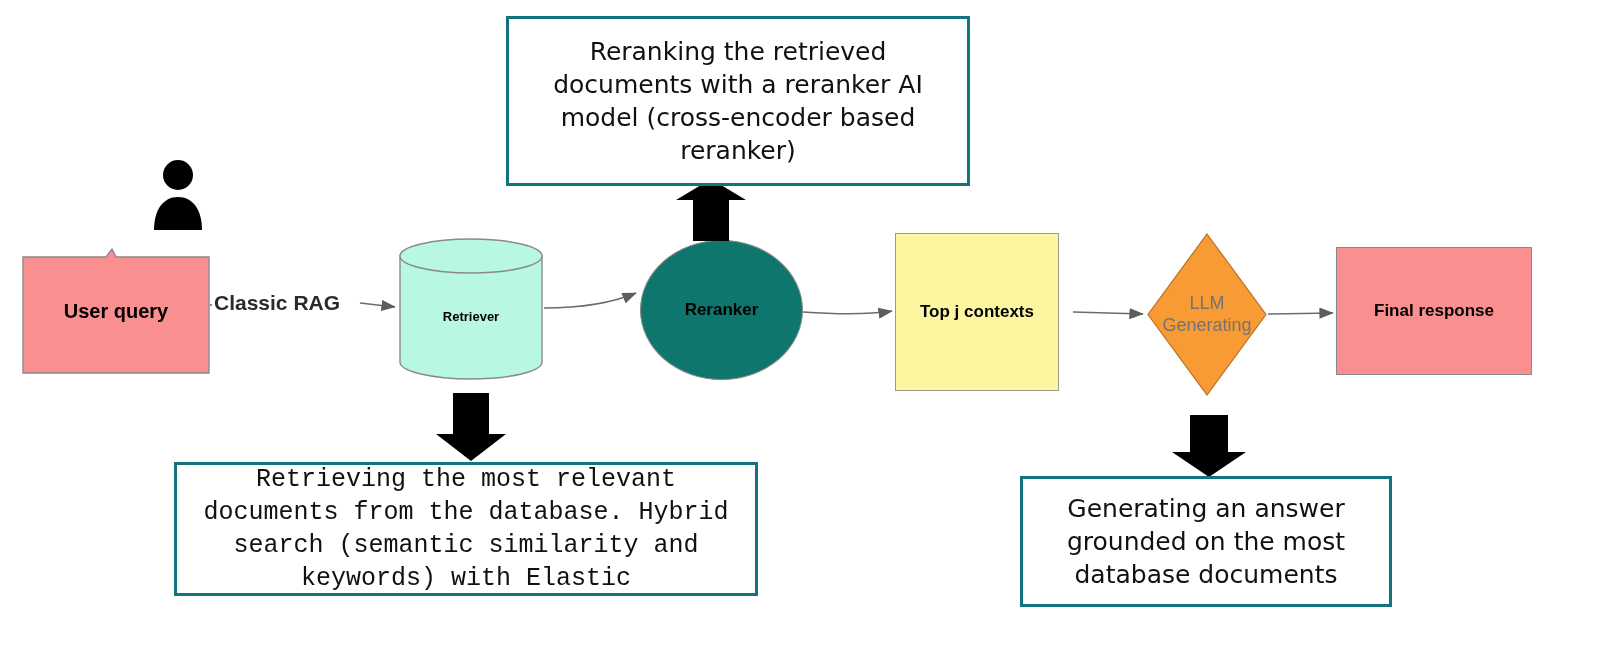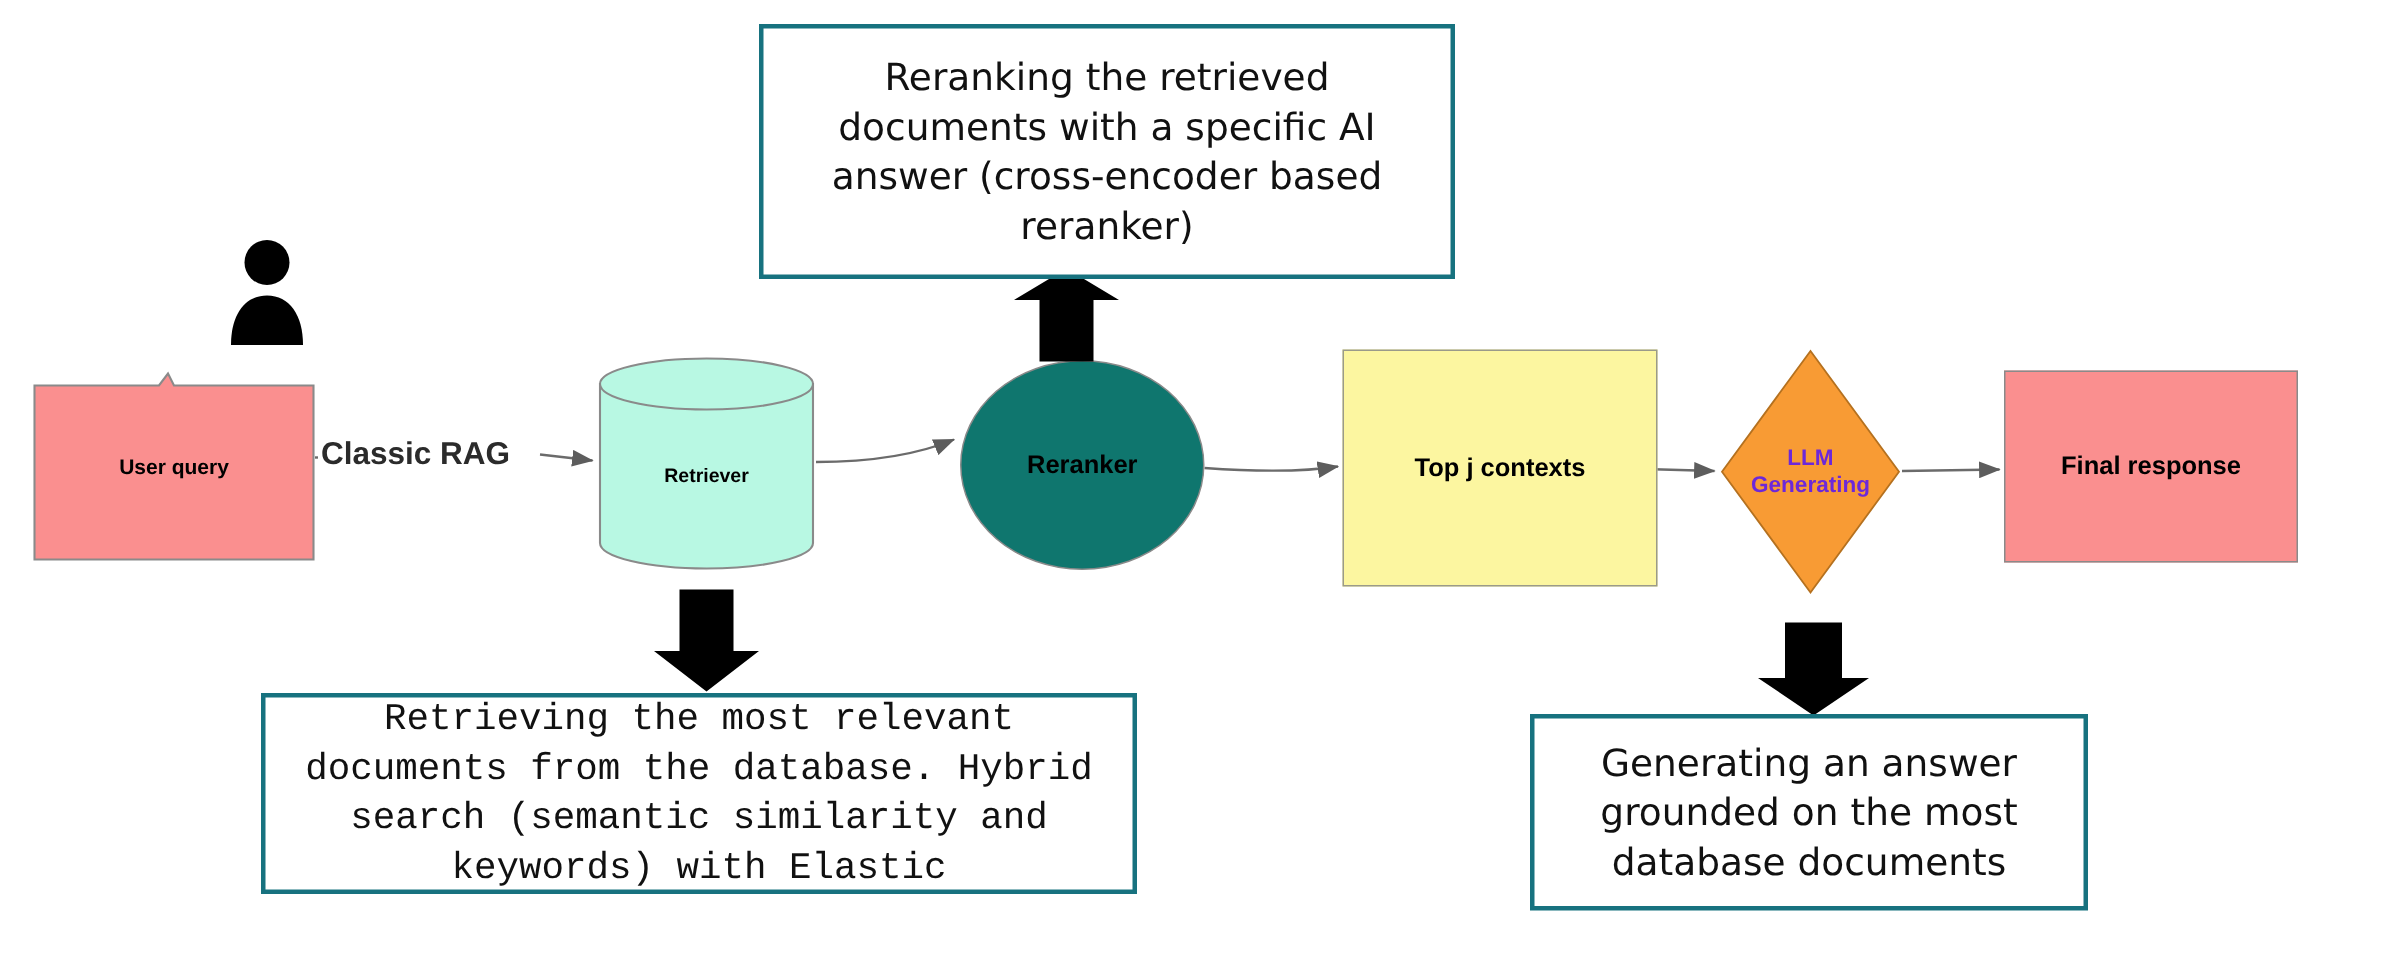--- a/index.html
+++ b/index.html
@@ -52,21 +52,21 @@
     width: 163px; height: 140px;
     background: #0f766e;
     border: 1px solid #8a8a8a;
     border-radius: 50%;
     box-sizing: border-box;
   }
 
   
   .rect-yellow {
     left: 895px; top: 233px;
-    width: 210px; height: 158px;
+    width: 164px; height: 158px;
     background: #fcf6a0;
     border: 1px solid #9a9a8a;
     box-sizing: border-box;
   }
 
   
   .rect-pink {
     left: 1336px; top: 247px;
     width: 196px; height: 128px;
     background: #fa8f8f;
@@ -74,22 +74,22 @@
     box-sizing: border-box;
   }
 
   
   .diamond-wrap { left: 1146px; top: 232px; width: 122px; height: 165px; }
   .diamond-wrap svg { display:block; }
   .diamond-label {
     position: absolute;
     left: 0; top: 0; width: 100%; height: 100%;
     display: flex; align-items: center; justify-content: center;
-    text-align: center; font-weight: bold; font-size: 15px;
-    color: #6d28d9; line-height: 1.2; pointer-events: none;
+    text-align: center; font-weight: normal; font-size: 18px;
+    color: #737373; line-height: 1.2; pointer-events: none;
   }
 
   
   .teal-box {
     background: #ffffff;
     border: 3px solid #17727f;
     box-sizing: border-box;
     display: flex;
     align-items: center;
     justify-content: center;
@@ -151,21 +151,21 @@
     <svg width="56" height="72" viewBox="0 0 56 72" xmlns="http://www.w3.org/2000/svg">
       <circle cx="28" cy="17" r="15" fill="#000000"></circle>
       <path d="M4,72 C4,52 13,39 28,39 C43,39 52,52 52,72 Z" fill="#000000"></path>
     </svg>
   </div>
 
   <div class="abs callout-query">
     <svg width="188" height="125" viewBox="0 0 188 125" xmlns="http://www.w3.org/2000/svg">
       <path d="M1,8 L84,8 L90,0 L94,8 L187,8 L187,124 L1,124 Z" fill="#fa8f8f" stroke="#8a8a8a" stroke-width="1.4"></path>
     </svg>
-    <span class="node-label" style="font-size:14px;">User query</span>
+    <span class="node-label" style="font-size:20px;">User query</span>
   </div>
 
   <span class="edge-label" style="left:212px; top:291px;">Classic RAG</span>
 
   <div class="abs cylinder">
     <svg width="146" height="142" viewBox="0 0 146 142" xmlns="http://www.w3.org/2000/svg">
       <path d="M2,18 L2,124 A71,17 0 0 0 144,124 L144,18 Z" fill="#b8f8e3" stroke="#8a8a8a" stroke-width="1.4"></path>
       <ellipse cx="73" cy="18" rx="71" ry="17" fill="#b8f8e3" stroke="#8a8a8a" stroke-width="1.4"></ellipse>
     </svg>
     <span class="node-label" style="font-size:13px; padding-top:8px;text-align:center;">Retriever</span>
@@ -206,19 +206,19 @@
       <path d="M19,1 L55,1 L55,42 L72,42 L37,69 L2,42 L19,42 Z" fill="#000000"></path>
     </svg>
   </div>
 
   <div class="abs blockarrow" style="left:1170px; top:414px; width:78px; height:64px;">
     <svg width="78" height="64" viewBox="0 0 78 64" xmlns="http://www.w3.org/2000/svg">
       <path d="M20,1 L58,1 L58,38 L76,38 L39,63 L2,38 L20,38 Z" fill="#000000"></path>
     </svg>
   </div>
 
-  <div class="abs teal-box teal-top">Reranking the retrieved documents with a specific AI answer (cross-encoder based reranker)</div>
+  <div class="abs teal-box teal-top">Reranking the retrieved documents with a reranker AI model (cross-encoder based reranker)</div>
 
   <div class="abs teal-box teal-bl">Retrieving the most relevant documents from the database. Hybrid search (semantic similarity and keywords) with Elastic</div>
 
   <div class="abs teal-box teal-br">Generating an answer grounded on the most database documents</div>
 
 </div>
 
 </body></html>

